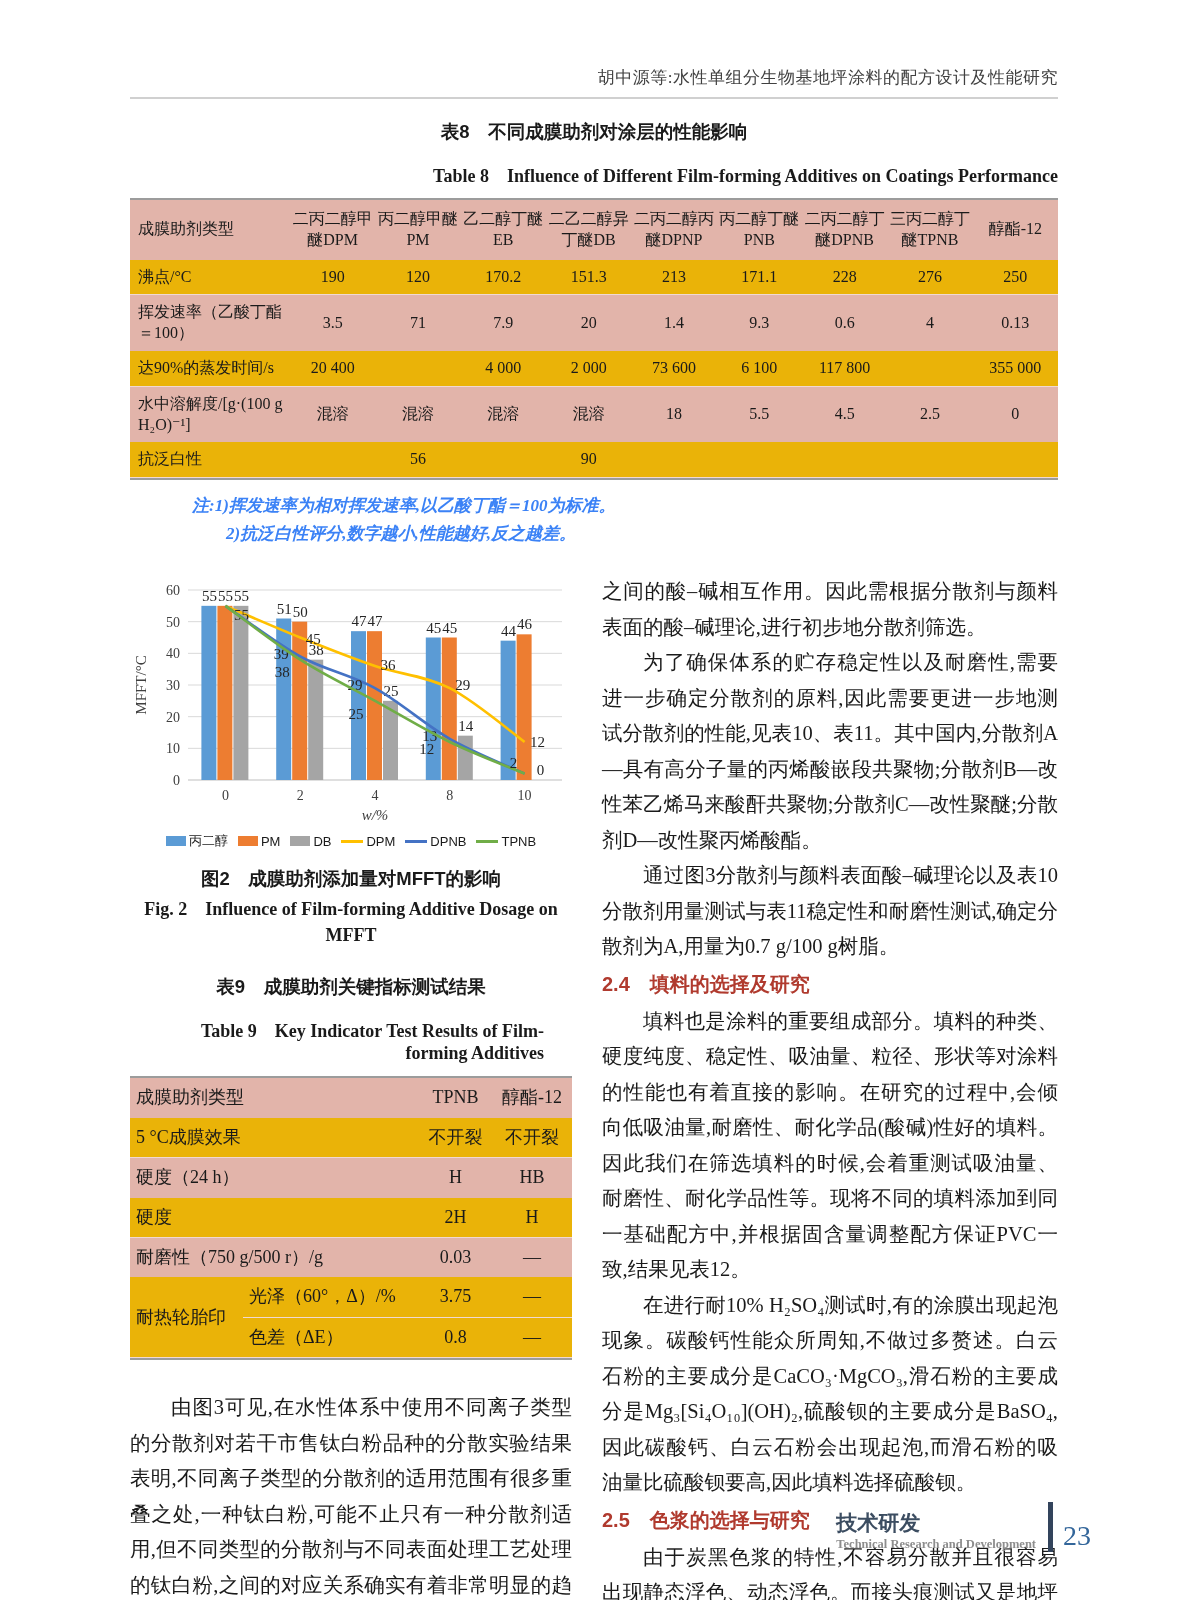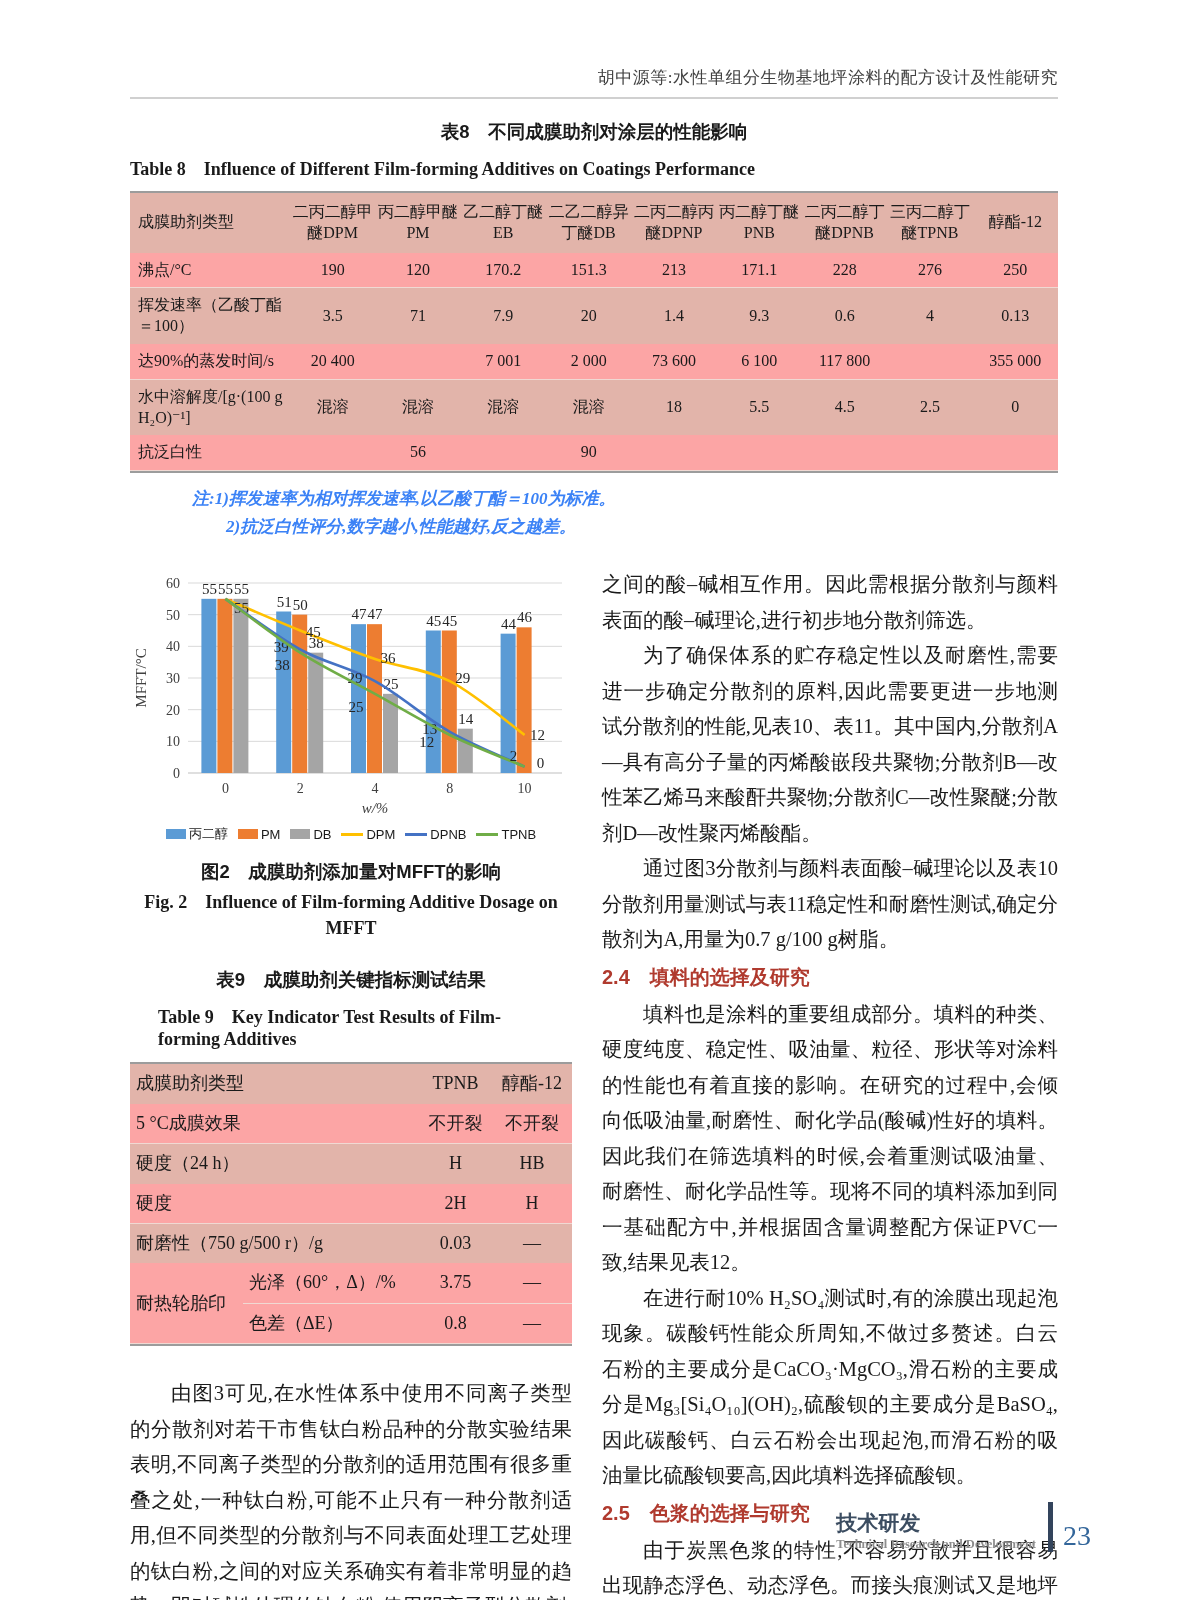--- a/index.html
+++ b/index.html
@@ -11,31 +11,31 @@
   }
   .page { position:absolute; left:130px; top:66px; width:928px; }
 
   
   .running-title { text-align:right; color:#404040; font-size:17px; letter-spacing:.5px; }
   .head-rule { border:none; border-top:2px solid #d0d0d0; margin-top:8px; }
 
   
   .cap-zh { text-align:center; font-weight:bold; font-size:18.5px; margin-top:20px;
             font-family:"Liberation Sans","DejaVu Sans",sans-serif; }
-  .cap-en { text-align:left; font-weight:bold; font-size:18px; margin-top:13px; }
+  .cap-en { text-align:right; font-weight:bold; font-size:18px; margin-top:20px; }
 
   
   table { border-collapse:separate; border-spacing:0; width:100%;
           border-top:2px solid #9c9c9c; border-bottom:2px solid #9c9c9c; }
   #table8 { margin-top:10px; table-layout:fixed; font-size:16px; }
   #table8 td { padding:7px 2px; text-align:center; vertical-align:middle; line-height:1.3; }
   #table8 td.rowlabel { text-align:left; padding-left:8px; }
   tr.shade td { background:#e2b4aa; }
   #table8 thead td { background:#e2b4aa; padding:9px 2px; }
-  tr.plain td { background:#fca5a5; border-bottom:1px solid #f0d9d3; }
+  tr.plain td { background:#eab308; border-bottom:1px solid #f0d9d3; }
 
   .notes { color:#3b82f6; font-size:17px; margin-top:12px; margin-left:62px;
            line-height:1.65; font-style:italic; font-weight:bold; }
   .notes div:last-child { margin-left:34px; }
 
   
   .cols { display:flex; margin-top:26px; gap:30px; }
   .col-left  { width:442px; flex:none; }
   .col-right { flex:1; }
 
@@ -135,21 +135,21 @@
           <td>1.4</td>
           <td>9.3</td>
           <td>0.6</td>
           <td>4</td>
           <td>0.13</td>
         </tr>
         <tr class="plain">
           <td class="rowlabel">达90%的蒸发时间/s</td>
           <td>20 400</td>
           <td></td>
-          <td>7 001</td>
+          <td>4 000</td>
           <td>2 000</td>
           <td>73 600</td>
           <td>6 100</td>
           <td>117 800</td>
           <td></td>
           <td>355 000</td>
         </tr>
         <tr class="shade">
           <td class="rowlabel">水中溶解度/[g·(100 g H₂O)⁻¹]</td>
           <td>混溶</td>

